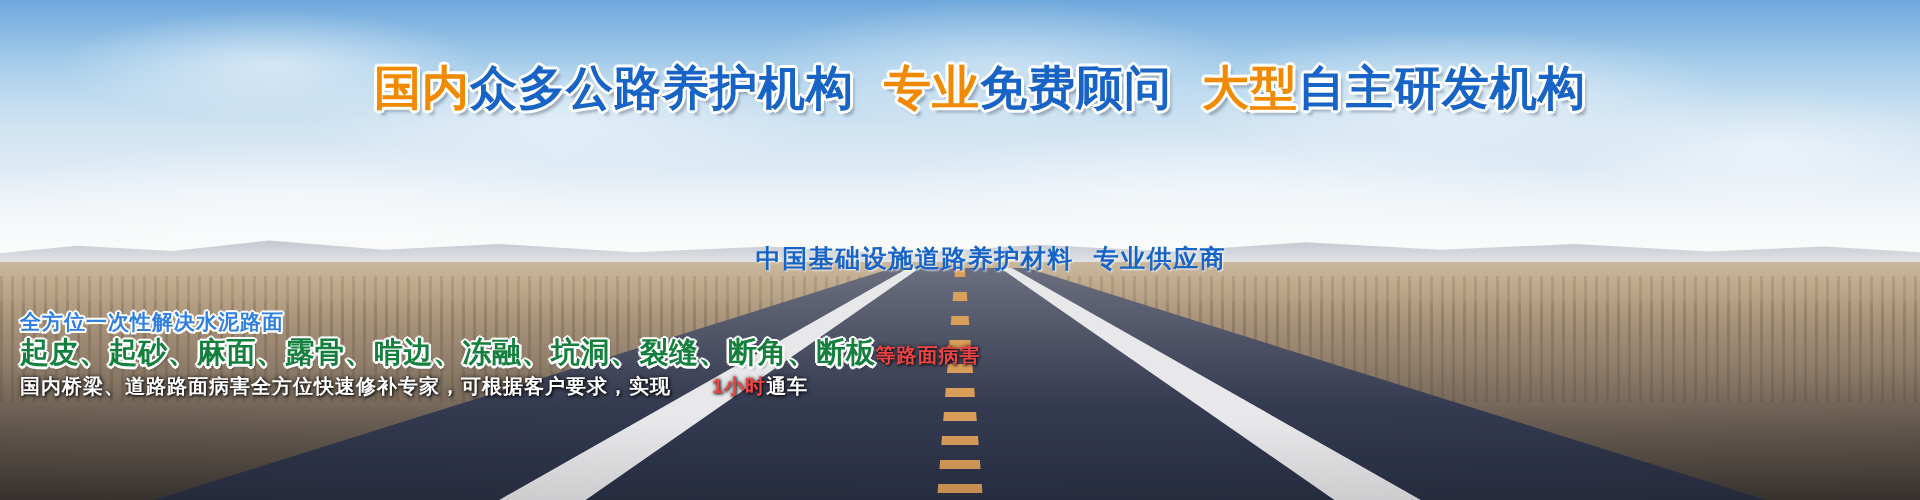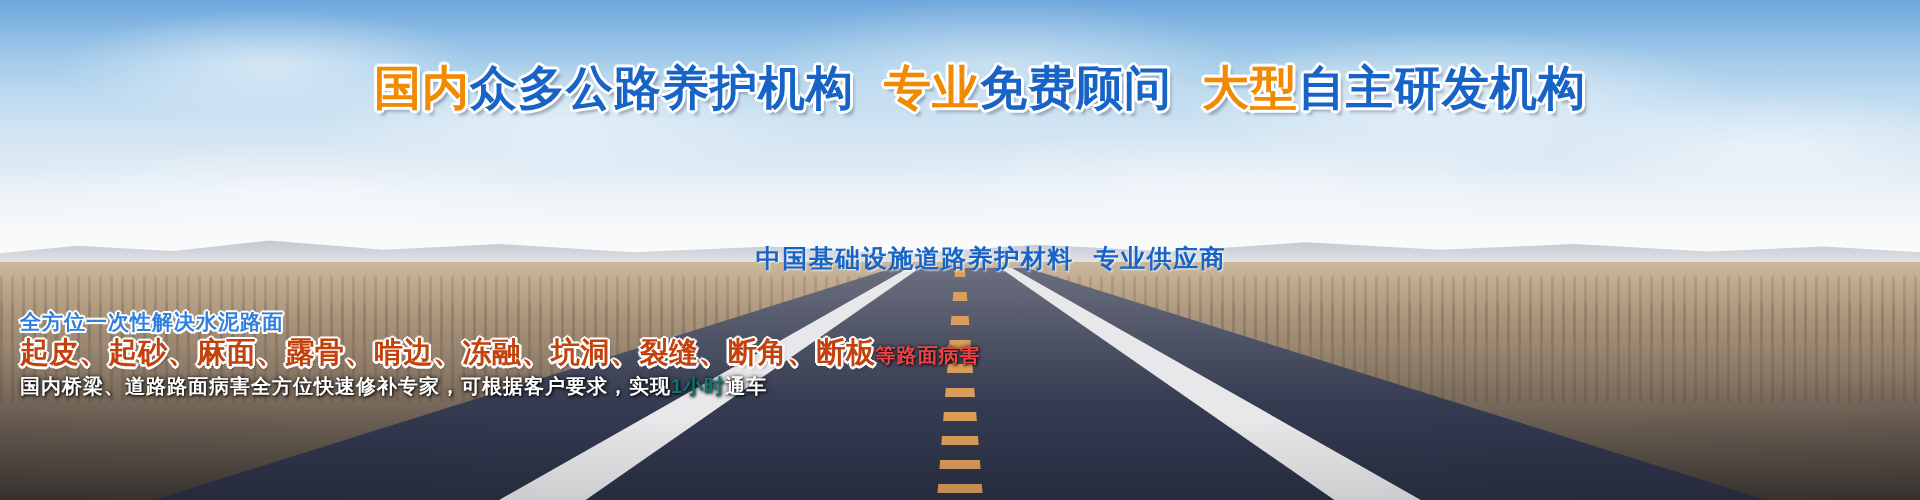--- a/index.html
+++ b/index.html
@@ -198,43 +198,44 @@
       -1.5px -1.5px 0 #ffffff, 1.5px -1.5px 0 #ffffff,
       -1.5px  1.5px 0 #ffffff, 1.5px  1.5px 0 #ffffff,
       -2px 0 0 #ffffff, 2px 0 0 #ffffff, 0 -2px 0 #ffffff, 0 2px 0 #ffffff;
   }
   #p-line2 {
     top: 318px;
     font-size: 29px;
     letter-spacing: 0.5px;
   }
   #p-line2 .big {
-    color: #c2410c;
+    color: #15803d;
     text-shadow:
       -1.5px -1.5px 0 #ffffff, 1.5px -1.5px 0 #ffffff,
       -1.5px  1.5px 0 #ffffff, 1.5px  1.5px 0 #ffffff,
       -2.5px 0 0 #ffffff, 2.5px 0 0 #ffffff, 0 -2.5px 0 #ffffff, 0 2.5px 0 #ffffff,
       2px 3px 3px rgba(0,0,0,0.3);
   }
   #p-line2 .tail {
     color: #ef4444;
     font-size: 20px;
     letter-spacing: 1px;
     text-shadow: 1px 1px 3px rgba(0,0,0,0.85), 0 0 4px rgba(0,0,0,0.6);
   }
   #p-line3 {
     top: 358px;
     font-size: 20px;
     color: #ffffff;
     letter-spacing: 1px;
     text-shadow: 1px 1px 3px rgba(0,0,0,0.9), 0 0 5px rgba(0,0,0,0.7);
   }
   #p-line3 .hl {
-    color: #0f766e;
+    color: #ef4444;
     text-shadow: 1px 1px 3px rgba(0,0,0,0.9), 0 0 4px rgba(0,0,0,0.6);
+    padding-left: 41px;
   }
 </style>
 </head>
 <body>
 
 <div id="banner">
 
   <div class="bg-sky"></div>
 
   <div class="cloud" style="left:60px; top:10px; width:420px; height:110px; opacity:.55;"></div>

